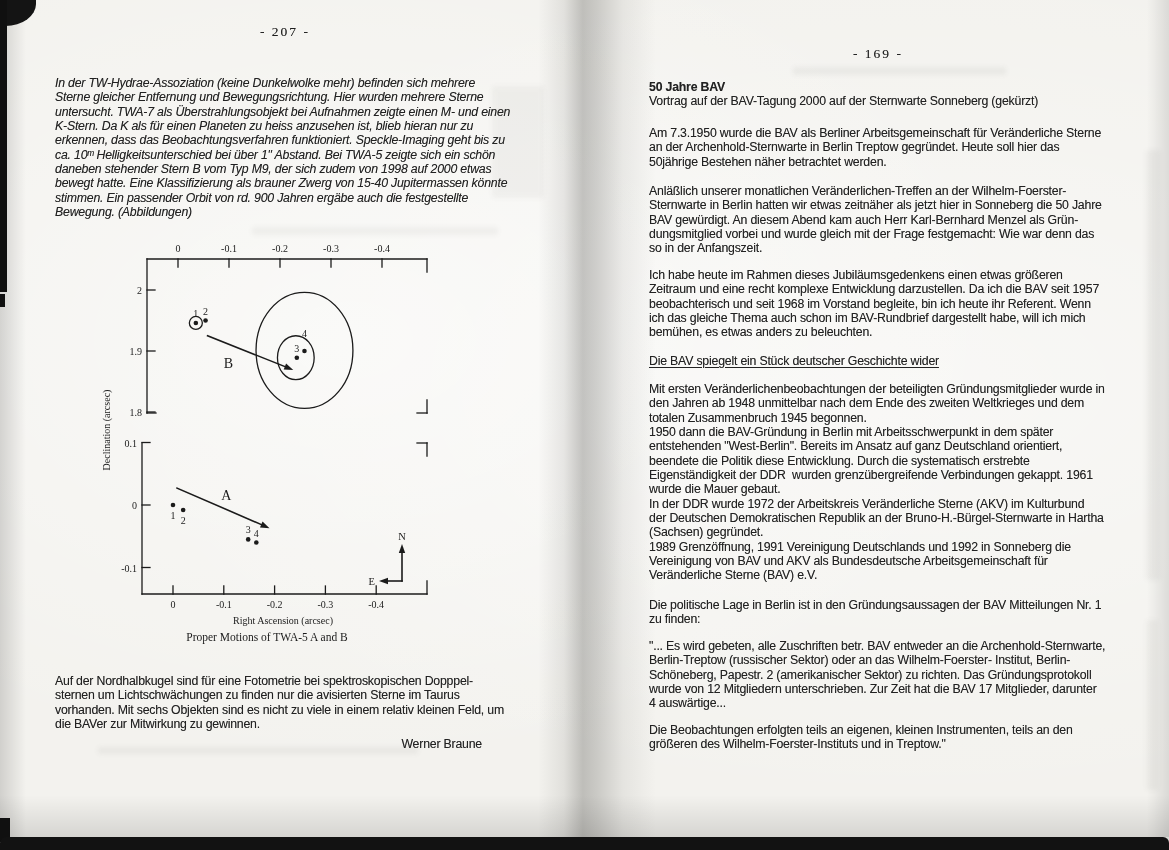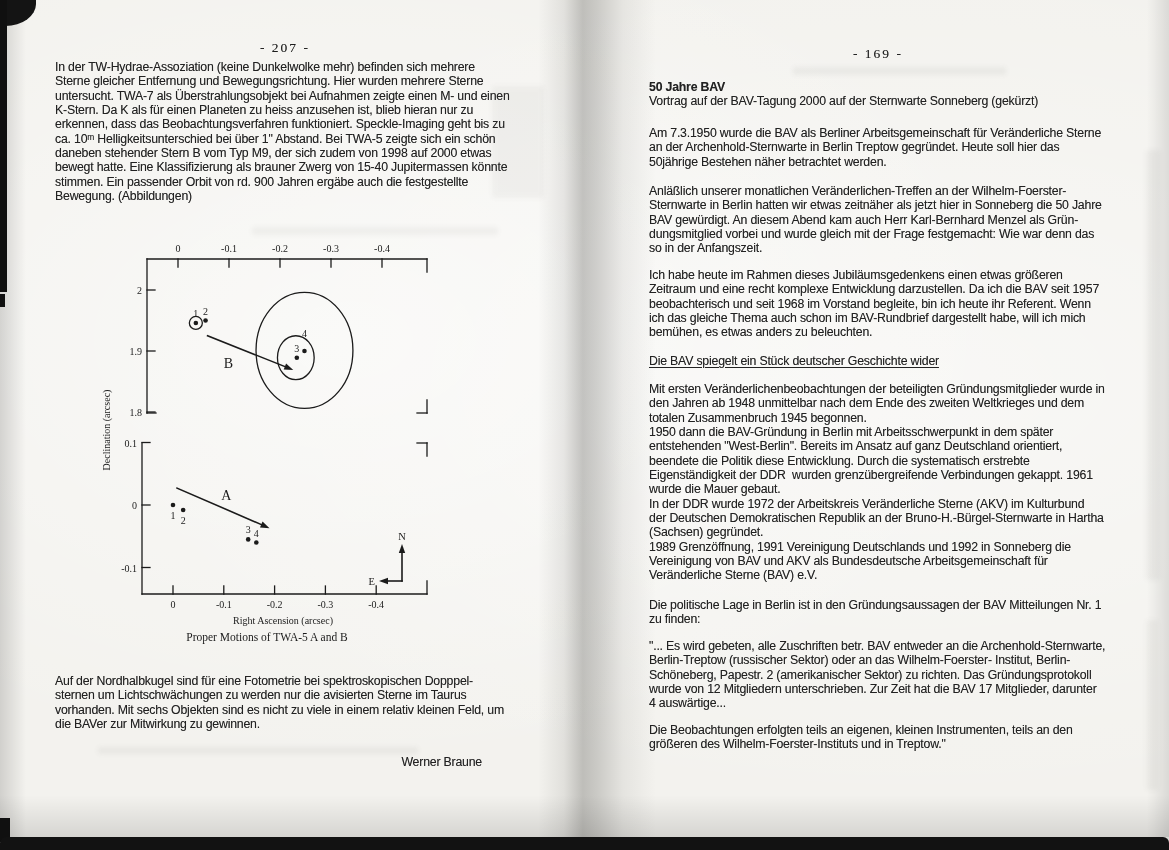--- a/index.html
+++ b/index.html
@@ -38,22 +38,22 @@
   .bar-black{position:absolute;left:0;top:837px;width:1169px;height:13px;background:#121212;
       border-radius:6px 6px 0 0;}
   .bleed{position:absolute;background:rgba(90,90,85,1);filter:blur(2.5px);pointer-events:none;}
 </style>
 </head>
 <body>
 
 <div class="scan">
 
   <div>
-    <div class="pageno" style="left:245px;top:40px;width:80px;">- 207 -</div>
-    <div class="para" style="left:55px;top:60px;">In der TW-Hydrae-Assoziation (keine Dunkelwolke mehr) befinden sich mehrere
+    <div class="pageno" style="left:245px;top:24px;width:80px;">- 207 -</div>
+    <div class="para" style="left:55px;top:76px;font-style:italic;">In der TW-Hydrae-Assoziation (keine Dunkelwolke mehr) befinden sich mehrere
 Sterne gleicher Entfernung und Bewegungsrichtung. Hier wurden mehrere Sterne
 untersucht. TWA-7 als Überstrahlungsobjekt bei Aufnahmen zeigte einen M- und einen
 K-Stern. Da K als für einen Planeten zu heiss anzusehen ist, blieb hieran nur zu
 erkennen, dass das Beobachtungsverfahren funktioniert. Speckle-Imaging geht bis zu
 ca. 10ᵐ Helligkeitsunterschied bei über 1" Abstand. Bei TWA-5 zeigte sich ein schön
 daneben stehender Stern B vom Typ M9, der sich zudem von 1998 auf 2000 etwas
 bewegt hatte. Eine Klassifizierung als brauner Zwerg von 15-40 Jupitermassen könnte
 stimmen. Ein passender Orbit von rd. 900 Jahren ergäbe auch die festgestellte
 Bewegung. (Abbildungen)</div>
 
@@ -137,24 +137,24 @@
             <text x="307" y="297" font-size="10.5" font-family="&quot;Liberation Serif&quot;,&quot;DejaVu Serif&quot;,serif" fill="#1b1b1b" text-anchor="middle">N</text>
             <text x="280" y="342" font-size="10.5" font-family="&quot;Liberation Serif&quot;,&quot;DejaVu Serif&quot;,serif" fill="#1b1b1b" text-anchor="end">E</text>
           </g>
           <text x="188" y="381" font-size="10" font-family="&quot;Liberation Serif&quot;,&quot;DejaVu Serif&quot;,serif" fill="#1b1b1b" text-anchor="middle">Right Ascension (arcsec)</text>
           <text x="172" y="398" font-size="11.5" font-family="&quot;Liberation Serif&quot;,&quot;DejaVu Serif&quot;,serif" fill="#1b1b1b" text-anchor="middle">Proper Motions of TWA-5 A and B</text>
           <text font-size="10" font-family="&quot;Liberation Serif&quot;,&quot;DejaVu Serif&quot;,serif" fill="#1b1b1b" text-anchor="middle" transform="translate(15,187) rotate(-90)">Declination (arcsec)</text>
         </svg>
     </figure>
 
     <div class="para" style="left:55px;top:674px;">Auf der Nordhalbkugel sind für eine Fotometrie bei spektroskopischen Dopppel-
-sternen um Lichtschwächungen zu werden nur die avisierten Sterne im Taurus
+sternen um Lichtschwächungen zu finden nur die avisierten Sterne im Taurus
 vorhanden. Mit sechs Objekten sind es nicht zu viele in einem relativ kleinen Feld, um
 die BAVer zur Mitwirkung zu gewinnen.</div>
-    <div class="para sig" style="left:380px;top:737px;width:102px;margin-top:18px;">Werner Braune</div>
+    <div class="para sig" style="left:380px;top:737px;width:102px;">Werner Braune</div>
   </div>
 
   <div>
     <div class="pageno" style="left:833px;top:46px;width:90px;">- 169 -</div>
     <div class="para title-line" style="left:649px;top:80px;">50 Jahre BAV</div>
     <div class="para" style="left:649px;top:94px;">Vortrag auf der BAV-Tagung 2000 auf der Sternwarte Sonneberg (gekürzt)</div>
     <div class="para" style="left:649px;top:126px;">Am 7.3.1950 wurde die BAV als Berliner Arbeitsgemeinschaft für Veränderliche Sterne
 an der Archenhold-Sternwarte in Berlin Treptow gegründet. Heute soll hier das
 50jährige Bestehen näher betrachtet werden.</div>
     <div class="para" style="left:649px;top:184px;">Anläßlich unserer monatlichen Veränderlichen-Treffen an der Wilhelm-Foerster-

